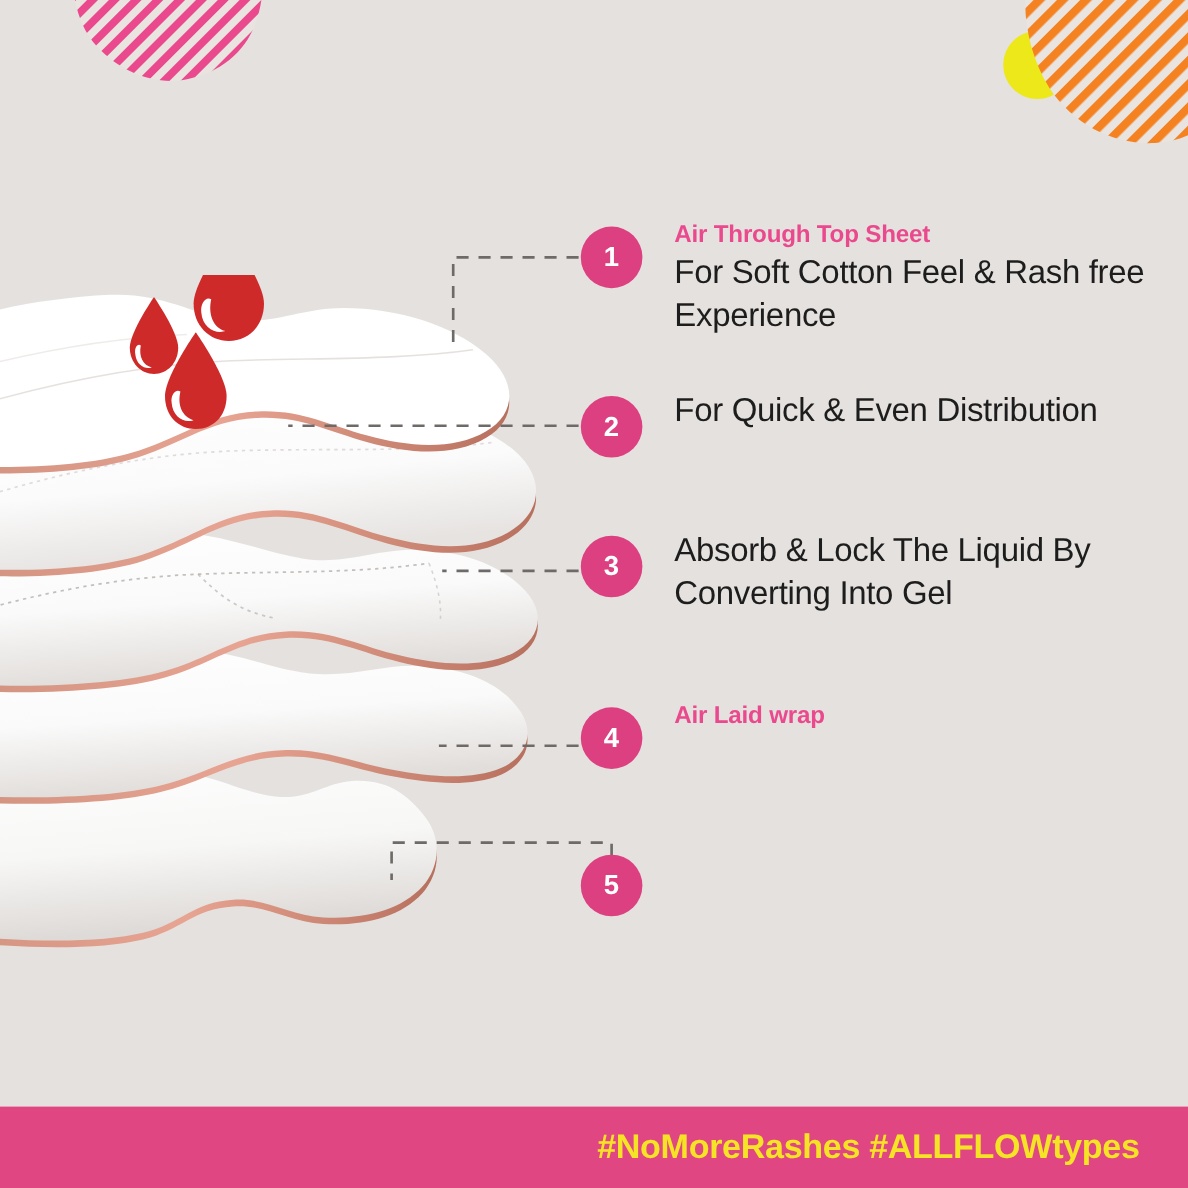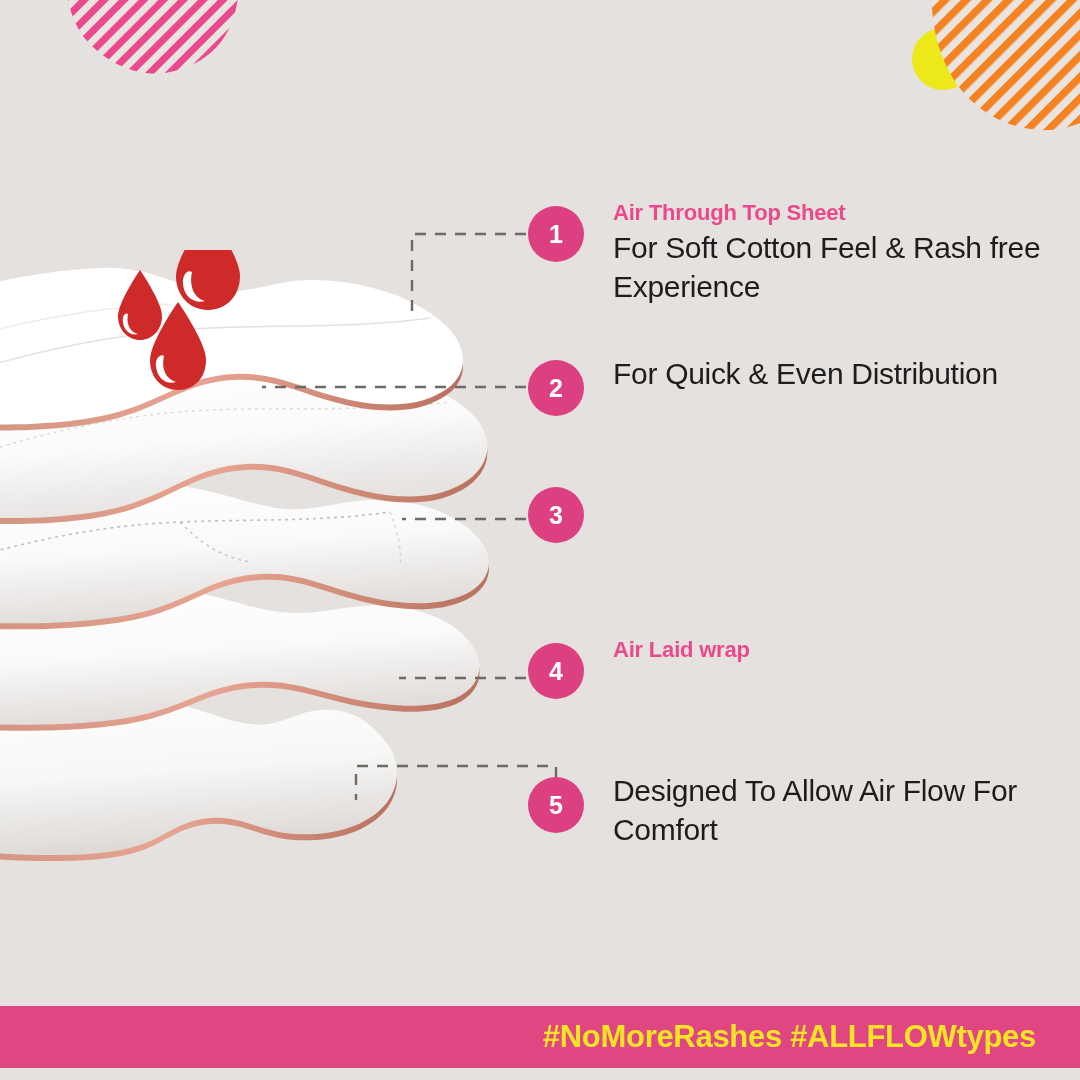--- a/index.html
+++ b/index.html
@@ -57,21 +57,21 @@
 
   
   #row-1{top:206px;}
   #row-2{top:360px;}
   #row-3{top:487px;}
   #row-4{top:643px;}
   #row-5{top:777px;}
 
   
   #footer-bar{
-    position:absolute;left:0;top:1006px;width:1080px;height:62px;
+    position:absolute;left:0;top:1006px;width:1080px;height:74px;
     background:#e04681;
     display:flex;align-items:center;justify-content:flex-end;
   }
   #footer-hashtags{
     color:#f4e425;
     font-size:31px;
     font-weight:700;
     letter-spacing:-0.3px;
     padding-right:44px;
     white-space:nowrap;
@@ -228,34 +228,34 @@
     <div class="feature-row" id="row-2">
       <div class="badge">2</div>
       <div class="feature-text">
         <p class="feature-desc">For Quick &amp; Even Distribution</p>
       </div>
     </div>
 
     <div class="feature-row" id="row-3">
       <div class="badge">3</div>
       <div class="feature-text">
+        <p class="feature-desc">Absorb &amp; Lock The Liquid By Converting Into Gel</p>
       </div>
     </div>
 
     <div class="feature-row" id="row-4">
       <div class="badge">4</div>
       <div class="feature-text">
         <p class="feature-title">Air Laid wrap</p>
       </div>
     </div>
 
     <div class="feature-row" id="row-5">
       <div class="badge">5</div>
       <div class="feature-text">
-        <p class="feature-desc">Designed To Allow Air Flow For Comfort</p>
       </div>
     </div>
 
   </div>
 
   <div id="footer-bar">
     <span id="footer-hashtags">#NoMoreRashes #ALLFLOWtypes</span>
   </div>
 
 </div>

